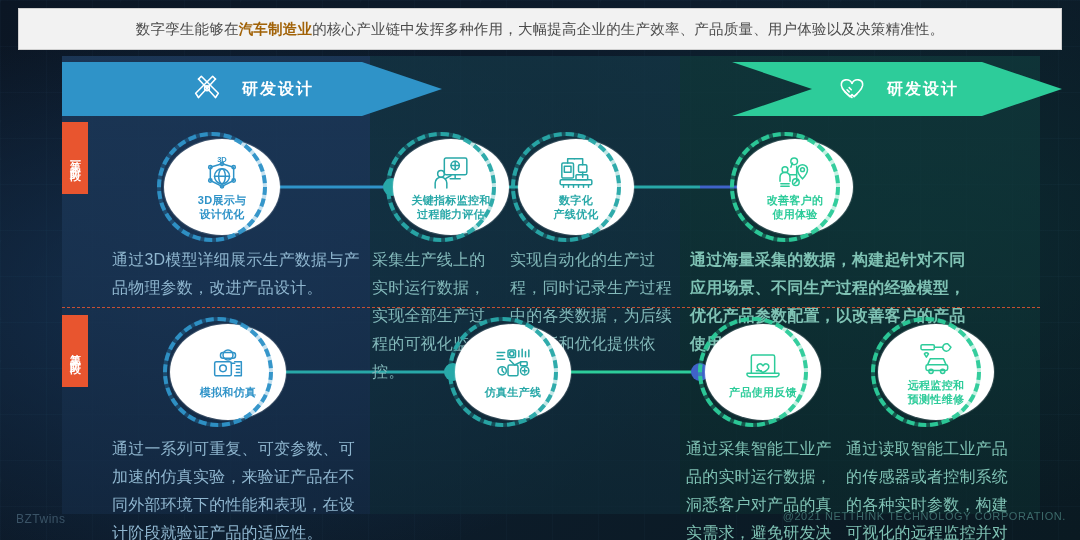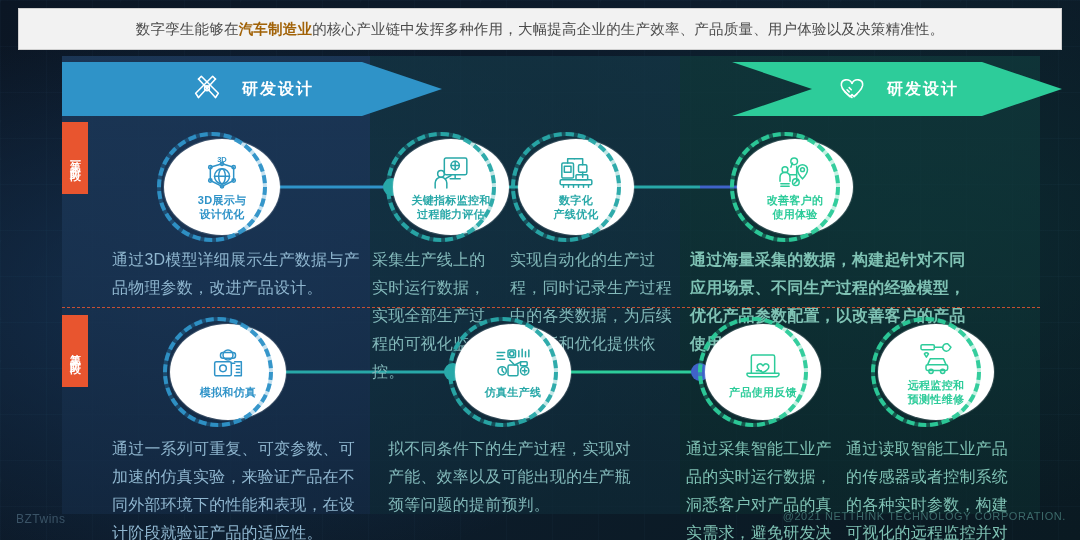--- a/index.html
+++ b/index.html
@@ -350,20 +350,19 @@
         <rect x="12" y="32" width="26" height="7" rx="2"></rect>
         <circle cx="18" cy="40" r="2.6"></circle>
           <circle cx="32" cy="40" r="2.6"></circle>
       </svg>
       <div class="ntitle">远程监控和
 预测性维修</div>
     </div>
   </div>
 
   <div class="desc d-blue" style="left:112px; top:435px; width:250px;">通过一系列可重复、可变参数、可加速的仿真实验，来验证产品在不同外部环境下的性能和表现，在设计阶段就验证产品的适应性。</div>
-  <div class="desc d-teal" style="left:388px; top:435px; width:258px;">拟不同条件下的生产过程，实现对产能、效率以及可能出现的生产瓶颈等问题的提前预判。</div>
   <div class="desc d-green" style="left:686px; top:435px; width:146px;">通过采集智能工业产品的实时运行数据，洞悉客户对产品的真实需求，避免研发决策失误。</div>
   <div class="desc d-green" style="left:846px; top:435px; width:162px;">通过读取智能工业产品的传感器或者控制系统的各种实时参数，构建可视化的远程监控并对维修策略以及备品备件的管理策略进行优化。</div>
 
   <div class="footer-left">BZTwins</div>
   <div class="footer-right">@2021 NETTHINK TECHNOLOGY CORPORATION.</div>
 
 </div>
 
 </body></html>

